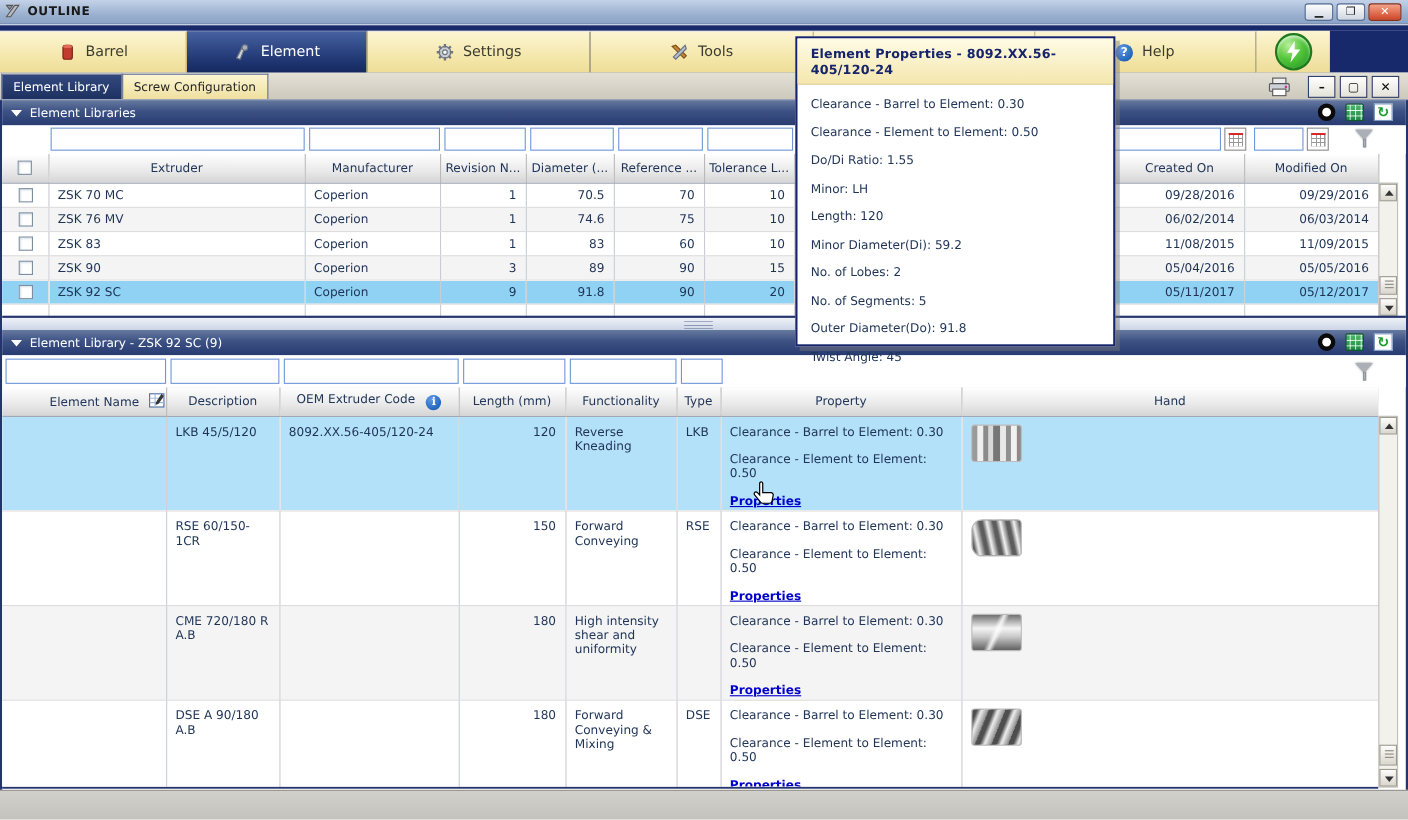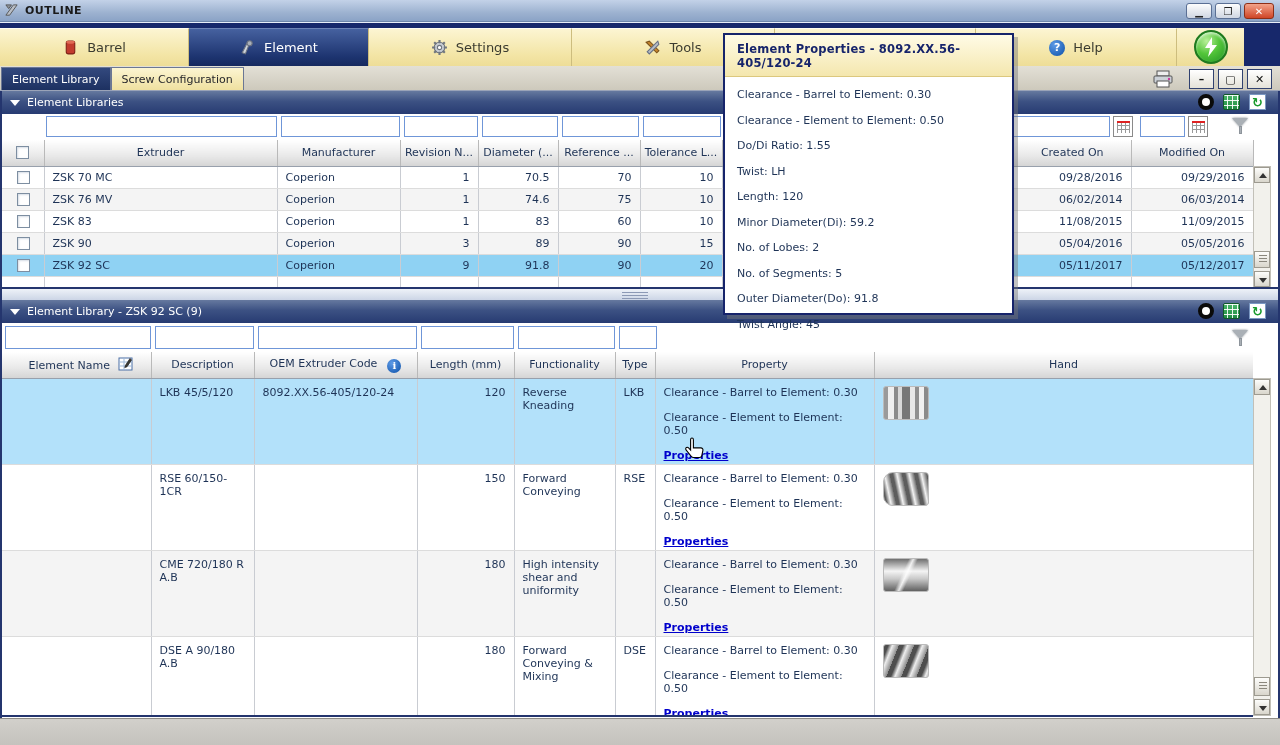--- a/index.html
+++ b/index.html
@@ -143,28 +143,28 @@
     <span class="title">OUTLINE</span>
     <div class="winbtns">
       <div class="wbtn">▁</div>
       <div class="wbtn">❐</div>
       <div class="wbtn close">✕</div>
     </div>
   </div>
 
   <div class="abs ribbonstrip"></div>
   <div class="abs ribbon">
-    <div class="rtab" style="width:189px">
+    <div class="rtab" style="width:170px">
       <svg class="ticon" viewBox="0 0 16 16">
         <rect x="4" y="2" width="8" height="12" rx="2" fill="#c23b2e" stroke="#7e1f15"></rect>
         <ellipse cx="8" cy="3" rx="4" ry="1.4" fill="#e06a55"></ellipse>
       </svg>
       <span>Barrel</span>
     </div>
-    <div class="rtab active" style="width:180px">
+    <div class="rtab active" style="width:164px">
       <svg class="ticon" viewBox="0 0 16 16">
         <path d="M3 13 L8 3 l2 1 -4 10 Z" fill="#cfd4da" stroke="#6b7280"></path>
         <circle cx="10" cy="4" r="2.4" fill="#aab1ba" stroke="#6b7280"></circle>
       </svg>
       <span>Element</span>
     </div>
     <div class="rtab" style="width:203px">
       <svg class="ticon" viewBox="0 0 16 16">
         <circle cx="8" cy="8" r="5" fill="#c9ced5" stroke="#6f767f"></circle>
         <circle cx="8" cy="8" r="2" fill="#fff" stroke="#6f767f"></circle>
@@ -403,21 +403,21 @@
           <col style="width:103px">
           <col style="width:163px">
           <col style="width:97px">
       <col style="width:101px">
           <col style="width:40px">
           <col style="width:219px">
           <col style="width:379px">
     </colgroup>
     <tbody>
           <tr>
-      <th style="text-align:center; padding-left:10px;margin-left:48px;">
+      <th style="text-align:right; padding-left:10px;margin-left:48px;">
         <span>Element Name</span><svg class="editicon" viewBox="0 0 16 15">
                 <rect x="1" y="1" width="13" height="12" fill="#fff" stroke="#4a6fa5"></rect>
                 <path d="M1 5h13M1 9h13M6 1v12" stroke="#9db8d8"></path>
                 <path d="M14 2 L8 11 l-1 3 3-1 6-9 Z" fill="#3b3b33" stroke="#222" transform="scale(0.75) translate(2,0)"></path>
               </svg>
       </th>
       <th>Description</th>
       <th>
         <span>OEM Extruder Code</span><span class="infoicon">i</span>
       </th>
@@ -497,21 +497,21 @@
         <div class="dn"></div>
       </div>
   </div>
 
   <div class="abs tooltip">
     <h3>Element Properties - 8092.XX.56-405/120-24</h3>
     <div class="items">
       <div>Clearance - Barrel to Element: 0.30</div>
       <div>Clearance - Element to Element: 0.50</div>
       <div>Do/Di Ratio: 1.55</div>
-      <div>Twist: LH</div>
+      <div>Minor: LH</div>
       <div>Length: 120</div>
       <div>Minor Diameter(Di): 59.2</div>
       <div>No. of Lobes: 2</div>
       <div>No. of Segments: 5</div>
       <div>Outer Diameter(Do): 91.8</div>
       <div>Twist Angle: 45</div>
     </div>
   </div>
 
   <svg class="abs cursorhand" viewBox="0 0 24 26">

